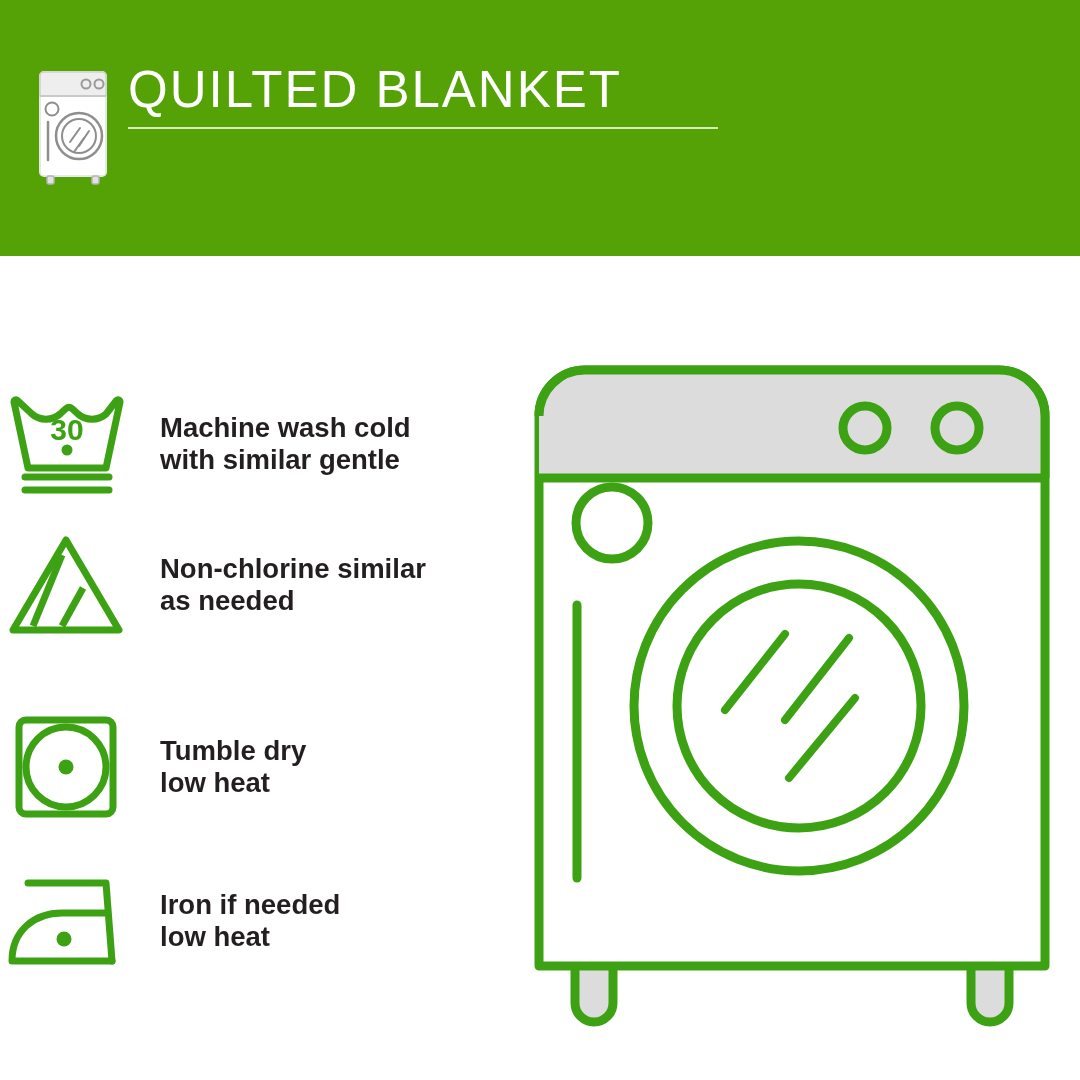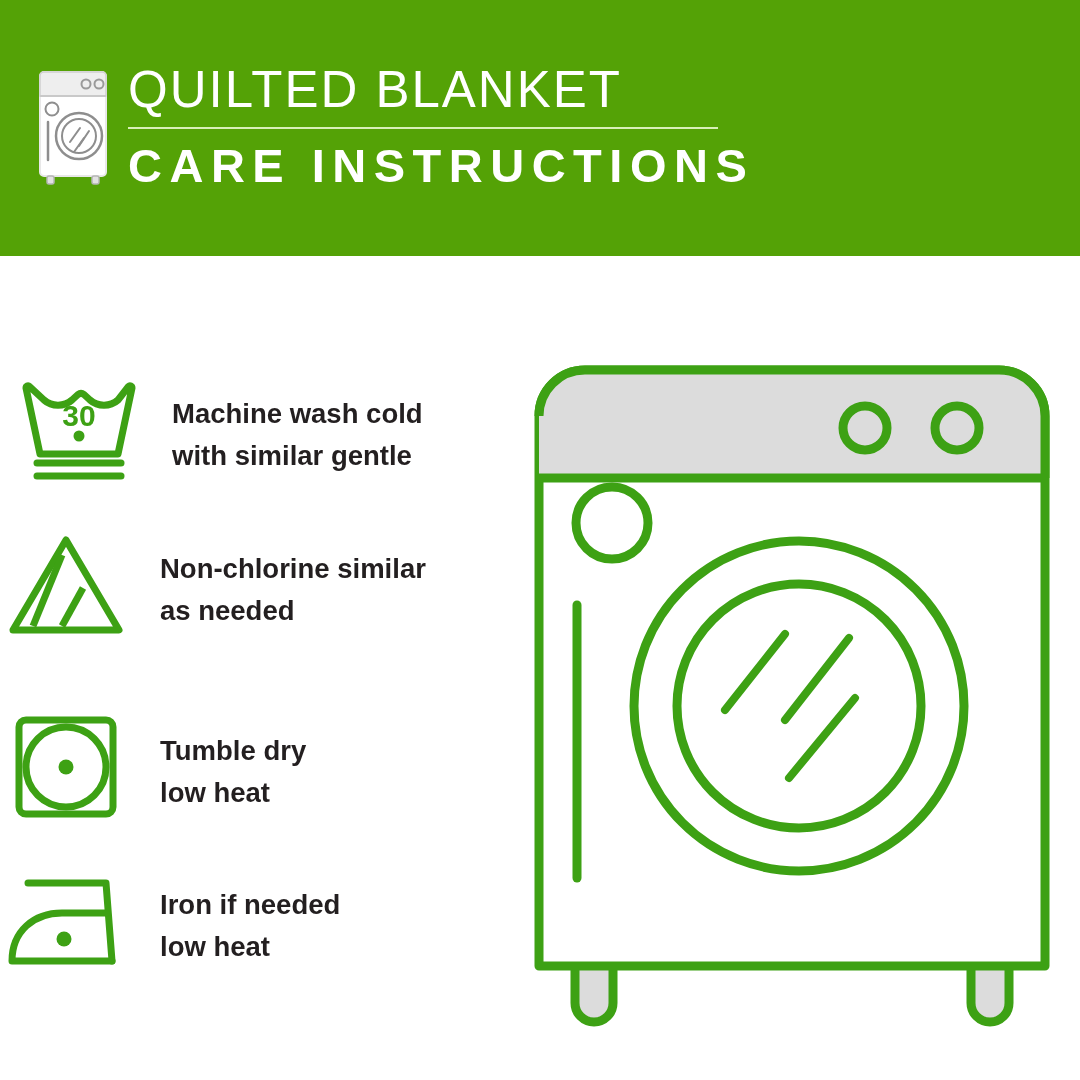--- a/index.html
+++ b/index.html
@@ -92,23 +92,23 @@
     align-items: center;
   }
   .care-row-text {
     margin-left: 28px;
     color: #231f20;
     font-size: 27.5px;
     font-weight: 600;
     line-height: 32px;
     font-family: "Liberation Sans", sans-serif;
   }
-  .care-row-text div { white-space: nowrap; margin-top: 10px; }
-
-  #care-row-0 { top: 118px; padding-left: 12px; }
+  .care-row-text div { white-space: nowrap; }
+
+  #care-row-0 { top: 132px; }
   #care-row-1 { top: 277px; }
   #care-row-2 { top: 456px; }
   #care-row-3 { top: 613px; }
 
   
   #machine-illustration {
     position: absolute;
     left: 527px;
     top: 358px;
     width: 530px;
@@ -134,21 +134,20 @@
       <line x1="34" y1="74" x2="44" y2="60" stroke="#8e8e8e" stroke-width="2" stroke-linecap="round"></line>
       <line x1="43" y1="78" x2="53" y2="63" stroke="#8e8e8e" stroke-width="2" stroke-linecap="round"></line>
       <line x1="38" y1="84" x2="48" y2="70" stroke="#8e8e8e" stroke-width="2" stroke-linecap="round"></line>
       <rect x="11" y="108" width="7" height="8" rx="2" fill="#e2e2e2" stroke="#b5b5b5" stroke-width="1.5"></rect>
       <rect x="56" y="108" width="7" height="8" rx="2" fill="#e2e2e2" stroke="#b5b5b5" stroke-width="1.5"></rect>
     </svg>
 
     <div id="header-text-block">
       <div id="header-title-line1">QUILTED BLANKET</div>
       <div id="header-divider"></div>
-      <div id="header-title-line2">CARE INSTRUCTIONS</div>
     </div>
 
   </div>
 </div>
 
 <div id="care-list">
 
   <div class="care-row" id="care-row-0">
     <div class="care-row-icon">
       <svg width="124" height="112" viewBox="0 0 124 112">

